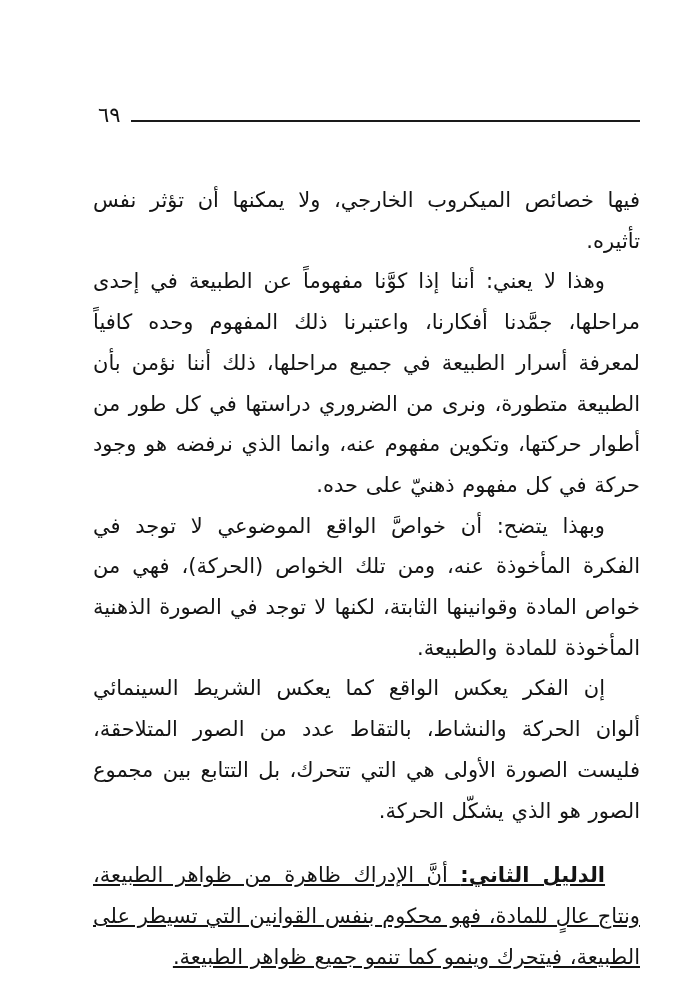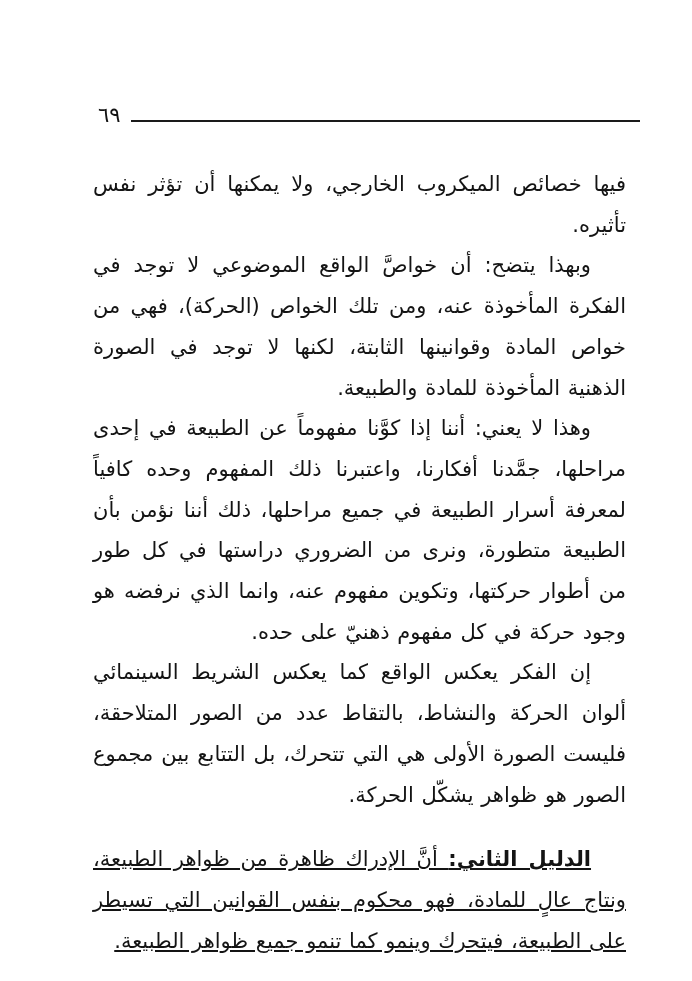--- a/index.html
+++ b/index.html
@@ -41,22 +41,22 @@
     background: #1a1a1a;
     transform: translateY(7px);
     min-width: 40px;
   }
   .page-number {
     font-size: 21px;
     transform: translateY(1px);
     font-family: Liberation Serif, serif;
   }
   .content {
-    margin-top: 30px;
-    padding: 0 66px 0 93px;
+    margin-top: 46px;
+    padding: 0 52px 0 93px;
   }
   p.para {
     margin: 0;
     font-size: 21px;
     line-height: 40.7px;
     text-align: justify;
     text-justify: inter-word;
     text-indent: 35px;
     word-spacing: 1px;
   }
@@ -78,23 +78,23 @@
 
   <div class="page-header">
     <span class="header-rule"></span>
     <span class="page-number">٦٩</span>
   </div>
 
   <div class="content">
 
     <p class="para no-indent"><span>فيها خصائص الميكروب الخارجي، ولا يمكنها أن تؤثر نفس تأثيره.</span></p>
 
+    <p class="para"><span>وهذا لا يعني: أننا إذا كوَّنا مفهوماً عن الطبيعة في إحدى مراحلها، جمَّدنا أفكارنا، واعتبرنا ذلك المفهوم وحده كافياً لمعرفة أسرار الطبيعة في جميع مراحلها، ذلك أننا نؤمن بأن الطبيعة متطورة، ونرى من الضروري دراستها في كل طور من أطوار حركتها، وتكوين مفهوم عنه، وانما الذي نرفضه هو وجود حركة في كل مفهوم ذهنيّ على حده.</span></p>
+
     <p class="para"><span>وبهذا يتضح: أن خواصَّ الواقع الموضوعي لا توجد في الفكرة المأخوذة عنه، ومن تلك الخواص (الحركة)، فهي من خواص المادة وقوانينها الثابتة، لكنها لا توجد في الصورة الذهنية المأخوذة للمادة والطبيعة.</span></p>
 
-    <p class="para"><span>وهذا لا يعني: أننا إذا كوَّنا مفهوماً عن الطبيعة في إحدى مراحلها، جمَّدنا أفكارنا، واعتبرنا ذلك المفهوم وحده كافياً لمعرفة أسرار الطبيعة في جميع مراحلها، ذلك أننا نؤمن بأن الطبيعة متطورة، ونرى من الضروري دراستها في كل طور من أطوار حركتها، وتكوين مفهوم عنه، وانما الذي نرفضه هو وجود حركة في كل مفهوم ذهنيّ على حده.</span></p>
-
-    <p class="para"><span>إن الفكر يعكس الواقع كما يعكس الشريط السينمائي ألوان الحركة والنشاط، بالتقاط عدد من الصور المتلاحقة، فليست الصورة الأولى هي التي تتحرك، بل التتابع بين مجموع الصور هو ظواهر يشكّل الحركة.</span></p>
+    <p class="para"><span>إن الفكر يعكس الواقع كما يعكس الشريط السينمائي ألوان الحركة والنشاط، بالتقاط عدد من الصور المتلاحقة، فليست الصورة الأولى هي التي تتحرك، بل التتابع بين مجموع الصور هو الذي يشكّل الحركة.</span></p>
 
     <p class="para pre-gap"><span class="lead">الدليل الثاني:</span><span> أنَّ الإدراك ظاهرة من ظواهر الطبيعة، ونتاج عالٍ للمادة، فهو محكوم بنفس القوانين التي تسيطر على الطبيعة، فيتحرك وينمو كما تنمو جميع ظواهر الطبيعة.</span></p>
 
   </div>
 
 </div>
 
 </body></html>

